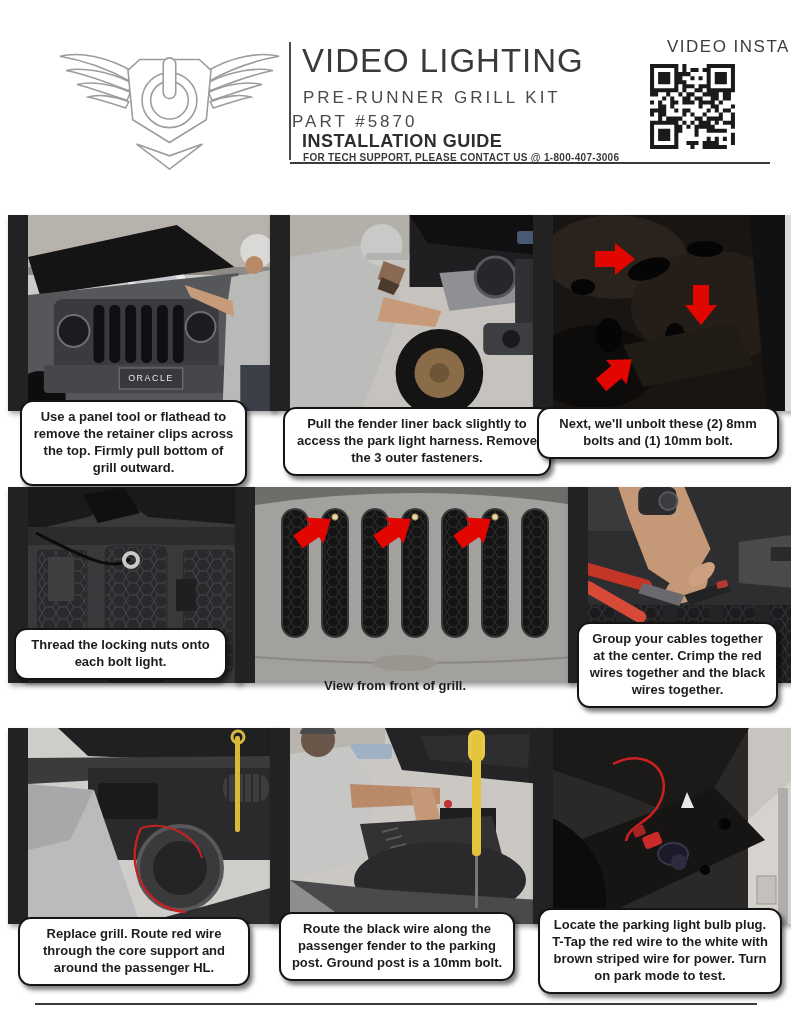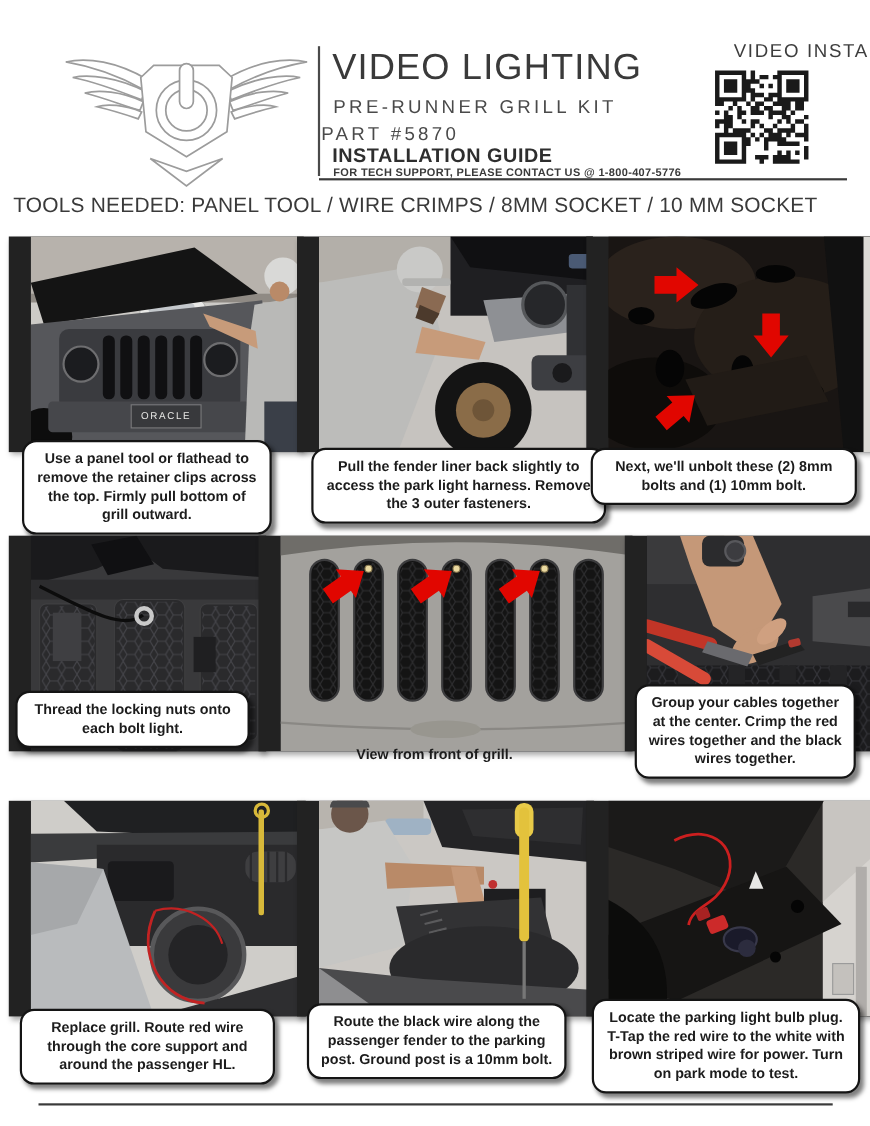--- a/index.html
+++ b/index.html
@@ -51,34 +51,33 @@
       </g>
     </svg>
   </div>
 
   <div class="abs vrule" style="left:289px;top:42px;height:118px;"></div>
 
   <div class="abs brand-title" style="left:302px;top:42px;">VIDEO LIGHTING</div>
   <div class="abs brand-sub" style="left:303px;top:88px;">PRE-RUNNER GRILL KIT</div>
   <div class="abs brand-sub" style="left:292px;top:112px;">PART #5870</div>
   <div class="abs doc-title" style="left:302px;top:131px;">INSTALLATION GUIDE</div>
-  <div class="abs support" style="left:303px;top:152px;">FOR TECH SUPPORT, PLEASE CONTACT US @ 1-800-407-5776</div>
+  <div class="abs support" style="left:303px;top:152px;">FOR TECH SUPPORT, PLEASE CONTACT US @ 1-800-407-3006</div>
   <div class="abs hrule" style="left:290px;top:162px;width:480px;"></div>
 
   <div class="abs video-label" style="left:631px;top:37px;">VIDEO INSTALL</div>
   <div class="abs" style="left:647px;top:61px;width:91px;height:89px;">
     <svg viewBox="-3 -3 90 90" preserveAspectRatio="none">
       <rect x="-3" y="-3" width="90" height="90" fill="#fff"></rect>
       <g>
           <path d="M32,0h4v4h-4zM32,4h4v4h-4zM40,4h4v4h-4zM44,4h4v4h-4zM52,4h4v4h-4zM28,8h4v4h-4zM32,8h4v4h-4zM36,8h4v4h-4zM28,12h4v4h-4zM40,12h4v4h-4zM48,12h4v4h-4zM28,16h4v4h-4zM32,16h4v4h-4zM32,20h4v4h-4zM36,20h4v4h-4zM40,20h4v4h-4zM48,20h4v4h-4zM52,20h4v4h-4zM32,24h4v4h-4zM44,24h4v4h-4zM48,24h4v4h-4zM0,28h4v4h-4zM4,28h4v4h-4zM16,28h4v4h-4zM28,28h4v4h-4zM36,28h4v4h-4zM40,28h4v4h-4zM52,28h4v4h-4zM56,28h4v4h-4zM60,28h4v4h-4zM64,28h4v4h-4zM72,28h4v4h-4zM76,28h4v4h-4zM12,32h4v4h-4zM20,32h4v4h-4zM32,32h4v4h-4zM36,32h4v4h-4zM44,32h4v4h-4zM48,32h4v4h-4zM60,32h4v4h-4zM64,32h4v4h-4zM72,32h4v4h-4zM76,32h4v4h-4zM0,36h4v4h-4zM8,36h4v4h-4zM20,36h4v4h-4zM24,36h4v4h-4zM32,36h4v4h-4zM36,36h4v4h-4zM40,36h4v4h-4zM48,36h4v4h-4zM52,36h4v4h-4zM56,36h4v4h-4zM60,36h4v4h-4zM68,36h4v4h-4zM8,40h4v4h-4zM12,40h4v4h-4zM20,40h4v4h-4zM48,40h4v4h-4zM60,40h4v4h-4zM64,40h4v4h-4zM80,40h4v4h-4zM0,44h4v4h-4zM4,44h4v4h-4zM8,44h4v4h-4zM12,44h4v4h-4zM24,44h4v4h-4zM32,44h4v4h-4zM36,44h4v4h-4zM56,44h4v4h-4zM64,44h4v4h-4zM72,44h4v4h-4zM76,44h4v4h-4zM0,48h4v4h-4zM8,48h4v4h-4zM12,48h4v4h-4zM32,48h4v4h-4zM40,48h4v4h-4zM52,48h4v4h-4zM68,48h4v4h-4zM80,48h4v4h-4zM8,52h4v4h-4zM16,52h4v4h-4zM20,52h4v4h-4zM24,52h4v4h-4zM28,52h4v4h-4zM44,52h4v4h-4zM48,52h4v4h-4zM56,52h4v4h-4zM60,52h4v4h-4zM64,52h4v4h-4zM68,52h4v4h-4zM80,52h4v4h-4zM32,56h4v4h-4zM40,56h4v4h-4zM48,56h4v4h-4zM52,56h4v4h-4zM56,56h4v4h-4zM64,56h4v4h-4zM72,56h4v4h-4zM76,56h4v4h-4zM80,56h4v4h-4zM28,60h4v4h-4zM36,60h4v4h-4zM44,60h4v4h-4zM48,60h4v4h-4zM52,60h4v4h-4zM56,60h4v4h-4zM60,60h4v4h-4zM80,60h4v4h-4zM28,64h4v4h-4zM44,64h4v4h-4zM56,64h4v4h-4zM60,64h4v4h-4zM64,64h4v4h-4zM68,64h4v4h-4zM72,64h4v4h-4zM44,68h4v4h-4zM80,68h4v4h-4zM56,72h4v4h-4zM64,72h4v4h-4zM72,72h4v4h-4zM80,72h4v4h-4zM36,76h4v4h-4zM40,76h4v4h-4zM44,76h4v4h-4zM52,76h4v4h-4zM56,76h4v4h-4zM60,76h4v4h-4zM64,76h4v4h-4zM80,76h4v4h-4zM40,80h4v4h-4zM52,80h4v4h-4zM56,80h4v4h-4zM60,80h4v4h-4zM64,80h4v4h-4zM68,80h4v4h-4zM72,80h4v4h-4zM0,0h28v28h-28z M4,4h20v20h-20z M8,8h12v12h-12zM56,0h28v28h-28z M60,4h20v20h-20z M64,8h12v12h-12zM0,56h28v28h-28z M4,60h20v20h-20z M8,64h12v12h-12z" fill="#1a1a1a" fill-rule="evenodd"></path>
         </g>
     </svg>
   </div>
 
-  <div class="abs tools" style="left:12px;top:177px;">TOOLS NEEDED: PANEL TOOL / WIRE CRIMPS / 8MM SOCKET / 10 MM SOCKET</div>
 
   <div class="abs photo" style="left:8px;top:215px;width:248px;height:196px;">
     <svg viewBox="0 0 250 196" preserveAspectRatio="none">
       <rect width="250" height="196" fill="#cdcbc7"></rect>
       <rect x="0" y="0" width="250" height="58" fill="#b7b2ac"></rect>
       <rect x="0" y="52" width="250" height="8" fill="#8f8a84"></rect>
       <rect x="100" y="58" width="60" height="24" rx="7" fill="#e9e9e7" stroke="#b5b5b3"></rect>
       <rect x="108" y="61" width="42" height="9" rx="3" fill="#c4c8cc"></rect>
       <polygon points="0,42 150,10 208,52 12,80" fill="#141414"></polygon>
       <polygon points="0,80 212,58 232,196 0,196" fill="#56575b"></polygon>

